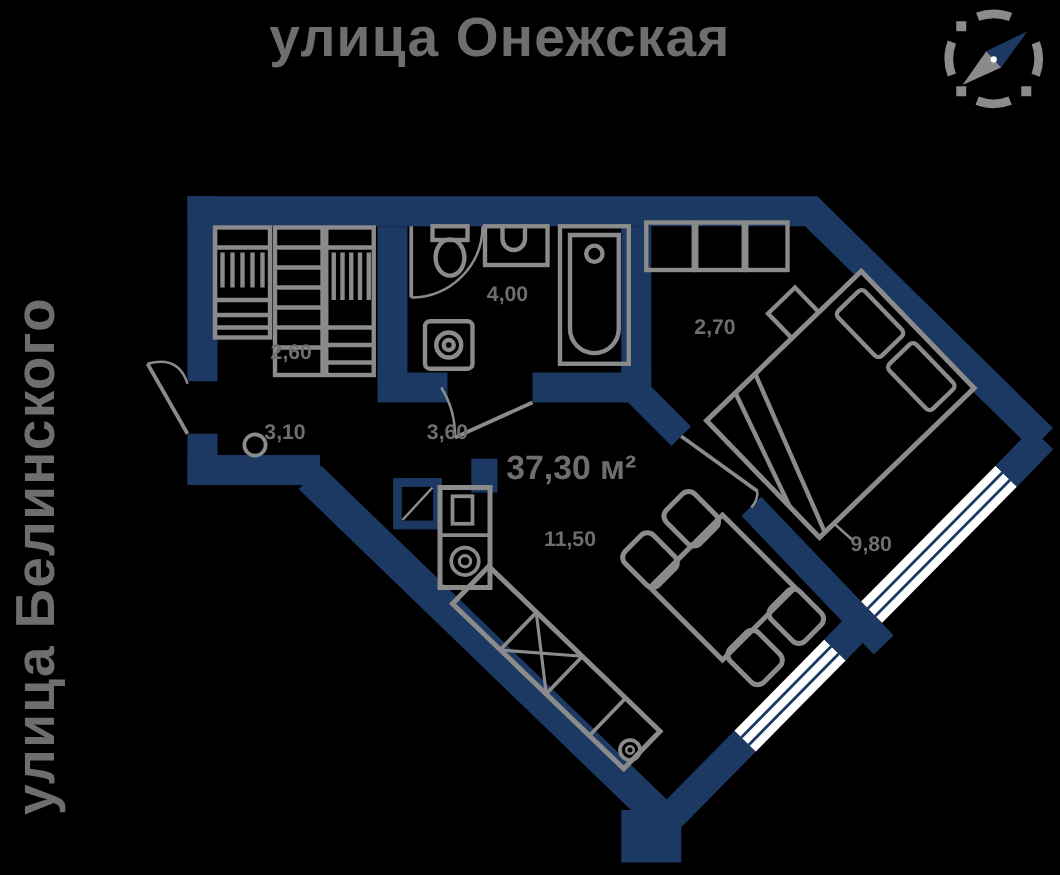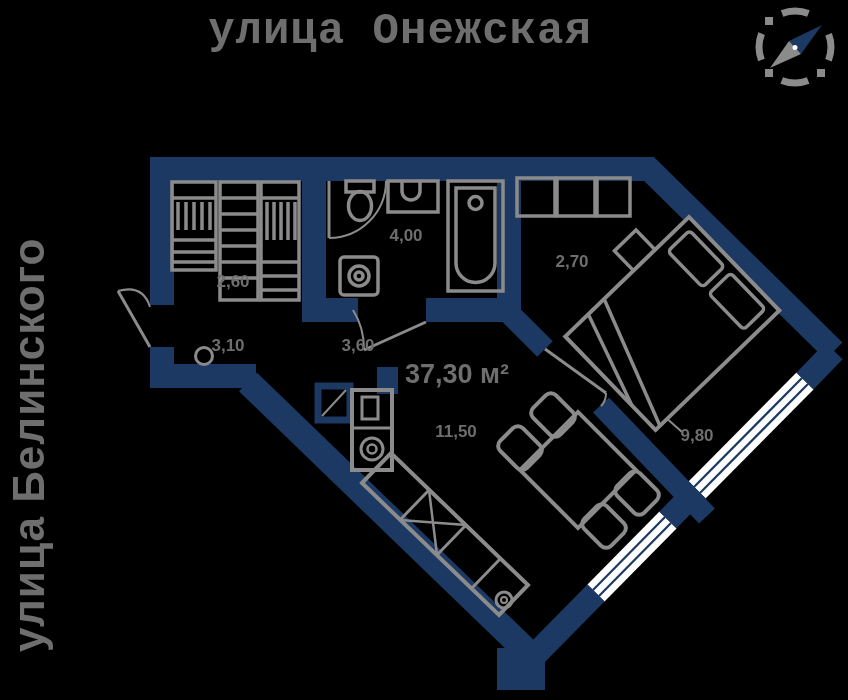--- a/index.html
+++ b/index.html
@@ -7,21 +7,21 @@
     --wall:#1c3963;
     --window:#ffffff;
     --furniture:#8b8b8b;
     --text:#6e6e6e;
   }
   html,body{margin:0;padding:0;background:var(--bg);}
   .stage{position:relative;width:848px;height:700px;background:var(--bg);overflow:hidden;
          font-family:"Liberation Sans", sans-serif;}
   .street{position:absolute;color:var(--text);font-weight:bold;font-size:44px;line-height:1.05;
           letter-spacing:1px;white-space:nowrap;}
-  .street-top{left:150px;top:8px;width:500px;text-align:center;font-family:Liberation Mono, monospace;}
+  .street-top{left:150px;top:8px;width:500px;text-align:center;}
   .street-left{left:6px;top:652px;transform-origin:0 0;transform:rotate(-90deg);}
   svg{position:absolute;left:0;top:0;}
   .wall{stroke:var(--wall);fill:none;}
   .wallfill{fill:var(--wall);stroke:none;}
   .win{stroke:var(--window);fill:none;}
   .glz{stroke:var(--wall);fill:none;}
   .furn{stroke:var(--furniture);fill:none;}
   .furnblk{stroke:var(--furniture);fill:#000;}
   .door{stroke:var(--furniture);fill:none;}
   .lbl{fill:var(--text);font-family:"Liberation Sans",sans-serif;font-weight:bold;

